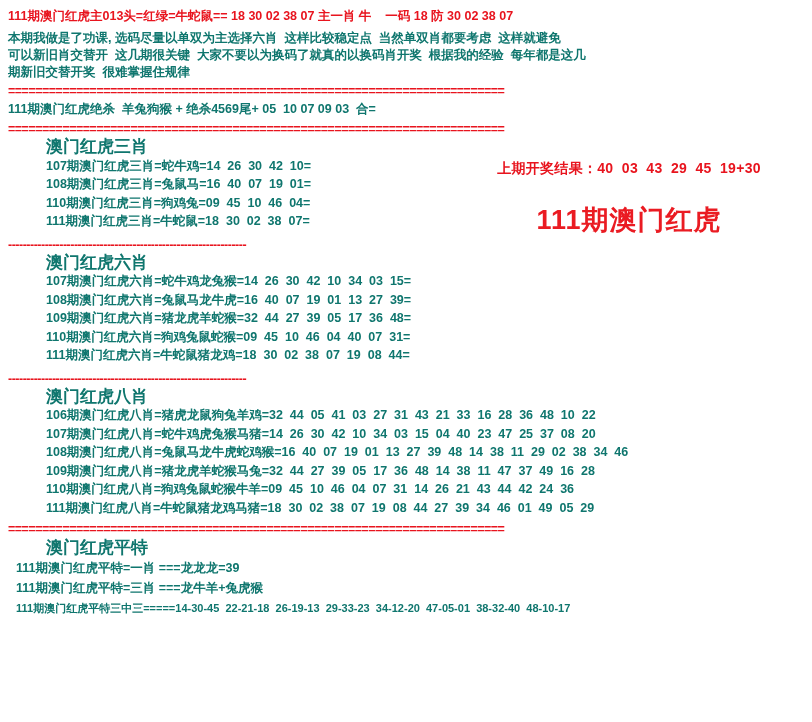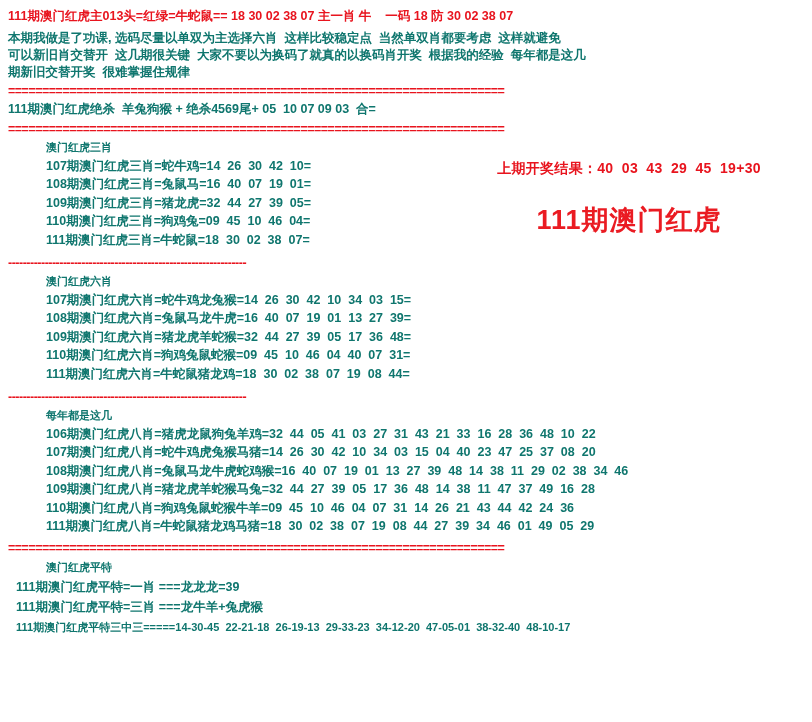--- a/index.html
+++ b/index.html
@@ -42,21 +42,21 @@
     letter-spacing: -0.5px;
     font-weight: bold;
   }
   .indent { padding-left: 38px; }
   .block { margin: 0; padding: 0; }
   #topblock { padding: 8px 6px 0 8px; }
   .intro { margin-top: 6px; }
   .intro .ln { line-height: 17px; }
   .grp { margin-top: 2px; }
   .grp .ln { line-height: 18.5px; }
-  .title-indent { padding-left: 38px; font-size: 11px; line-height: 22px; }
+  .title-indent { padding-left: 38px; font-size: 17px; line-height: 22px; }
   .rightpanel {
     position: absolute;
     right: 8px;
     top: 160px;
     width: 350px;
     text-align: center;
   }
   .result-line {
     font-size: 14px;
     font-weight: bold;
@@ -92,40 +92,39 @@
     <div class="sep" style="margin-top:4px">=========================================================================</div>
 
     <div class="ln" style="margin-top:4px">111期澳门红虎绝杀  羊兔狗猴 + 绝杀4569尾+ 05  10 07 09 03  合=</div>
 
     <div class="sep" style="margin-top:6px">=========================================================================</div>
 
     <div class="grp">
       <div class="ln title-indent">澳门红虎三肖</div>
       <div class="ln indent">107期澳门红虎三肖=蛇牛鸡=14  26  30  42  10=</div>
       <div class="ln indent">108期澳门红虎三肖=兔鼠马=16  40  07  19  01=</div>
-      <div class="ln indent">109期澳门红虎三肖=猪龙虎=32  44  27  39  05=</div>
       <div class="ln indent">110期澳门红虎三肖=狗鸡兔=09  45  10  46  04=</div>
       <div class="ln indent">111期澳门红虎三肖=牛蛇鼠=18  30  02  38  07=</div>
     </div>
 
     <div class="sep" style="margin-top:8px">-----------------------------------------------------------------</div>
 
     <div class="grp">
       <div class="ln title-indent">澳门红虎六肖</div>
       <div class="ln indent">107期澳门红虎六肖=蛇牛鸡龙兔猴=14  26  30  42  10  34  03  15=</div>
       <div class="ln indent">108期澳门红虎六肖=兔鼠马龙牛虎=16  40  07  19  01  13  27  39=</div>
       <div class="ln indent">109期澳门红虎六肖=猪龙虎羊蛇猴=32  44  27  39  05  17  36  48=</div>
       <div class="ln indent">110期澳门红虎六肖=狗鸡兔鼠蛇猴=09  45  10  46  04  40  07  31=</div>
       <div class="ln indent">111期澳门红虎六肖=牛蛇鼠猪龙鸡=18  30  02  38  07  19  08  44=</div>
     </div>
 
     <div class="sep" style="margin-top:8px">-----------------------------------------------------------------</div>
 
     <div class="grp">
-      <div class="ln title-indent">每年都是这几</div>
+      <div class="ln title-indent">澳门红虎八肖</div>
       <div class="ln indent">106期澳门红虎八肖=猪虎龙鼠狗兔羊鸡=32  44  05  41  03  27  31  43  21  33  16  28  36  48  10  22</div>
       <div class="ln indent">107期澳门红虎八肖=蛇牛鸡虎兔猴马猪=14  26  30  42  10  34  03  15  04  40  23  47  25  37  08  20</div>
       <div class="ln indent">108期澳门红虎八肖=兔鼠马龙牛虎蛇鸡猴=16  40  07  19  01  13  27  39  48  14  38  11  29  02  38  34  46</div>
       <div class="ln indent">109期澳门红虎八肖=猪龙虎羊蛇猴马兔=32  44  27  39  05  17  36  48  14  38  11  47  37  49  16  28</div>
       <div class="ln indent">110期澳门红虎八肖=狗鸡兔鼠蛇猴牛羊=09  45  10  46  04  07  31  14  26  21  43  44  42  24  36</div>
       <div class="ln indent">111期澳门红虎八肖=牛蛇鼠猪龙鸡马猪=18  30  02  38  07  19  08  44  27  39  34  46  01  49  05  29</div>
     </div>
 
     <div class="sep" style="margin-top:6px">=========================================================================</div>
 

